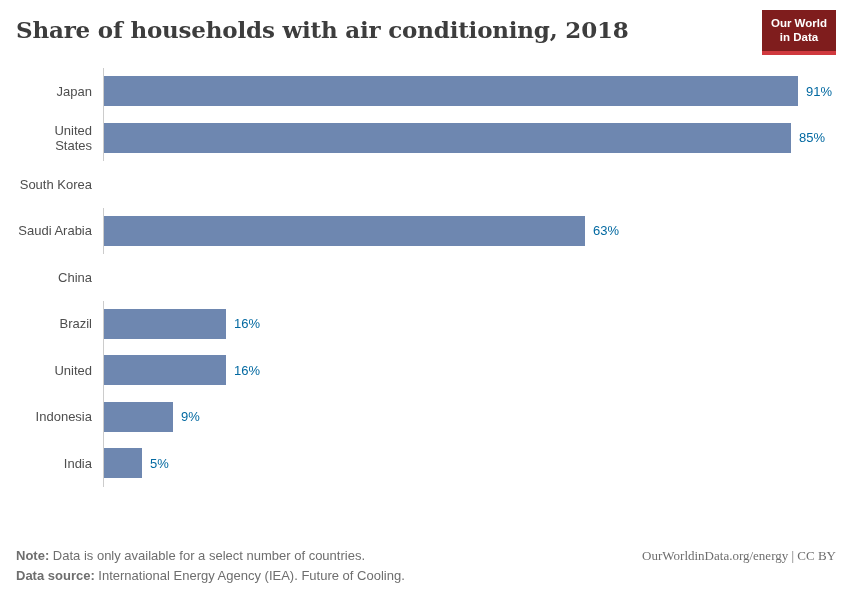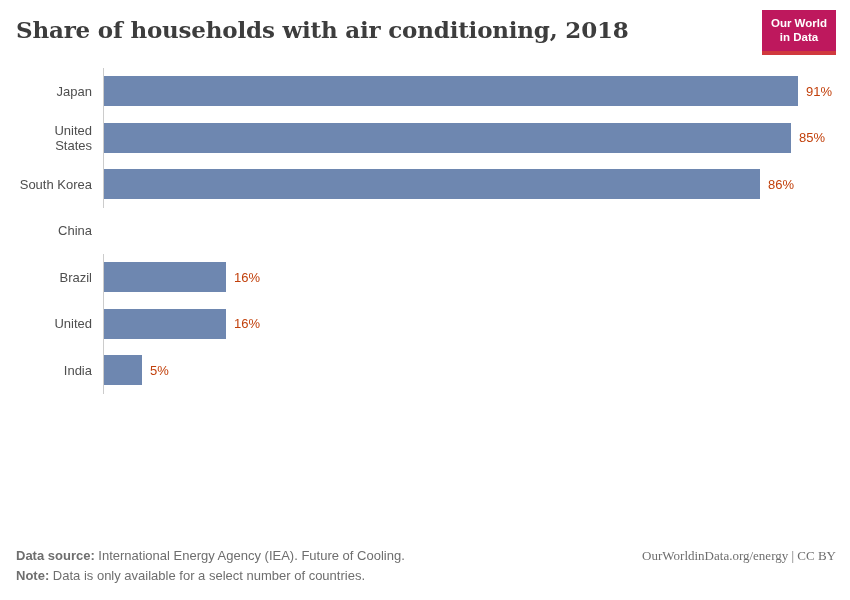--- a/index.html
+++ b/index.html
@@ -16,21 +16,21 @@
   }
   .title {
     font-family: "DejaVu Serif", "Liberation Serif", serif;
     font-weight: 700;
     font-size: 23px;
     color: #3d3d3d;
     letter-spacing: -0.2px;
     padding-top: 6px;
   }
   .owid-logo {
-    background: #be185d;
+    background: #7f1d1d;
     border-bottom: 4px solid #d0393e;
     color: #ffffff;
     font-weight: 700;
     font-size: 11.5px;
     line-height: 1.2;
     text-align: center;
     padding: 7px 9px 6px 9px;
     cursor: pointer;
     flex-shrink: 0;
   }
@@ -41,21 +41,21 @@
     width: 87px; flex-shrink: 0;
     text-align: right; padding-right: 11px;
     font-size: 13px; color: #4e4e4e;
   }
   .bar-track {
     flex: 1; height: 100%;
     display: flex; align-items: center;
     border-left: 1px solid #cccccc;
   }
   .bar { height: 30px; background: #6e87b0; }
-  .value-label { margin-left: 8px; font-size: 13px; color: #c2410c; }
+  .value-label { margin-left: 8px; font-size: 13px; color: #0369a1; }
   .footer {
     position: absolute; left: 16px; right: 14px; top: 546px;
     display: flex; justify-content: space-between; align-items: flex-start;
     font-size: 13px; color: #6e6e6e; line-height: 1.55;
   }
   .footer b { font-weight: 700; color: #6e6e6e; }
   .footer-right { white-space: nowrap; font-family: Liberation Serif, serif; }
 </style>
 </head>
 <body>
@@ -79,51 +79,61 @@
       </div>
       <div class="bar-row">
         <div class="cat-label">United States</div>
         <div class="bar-track">
           <div class="bar" style="width: 687px; background: rgb(110, 135, 176);"></div>
           <div class="value-label">85%</div>
         </div>
       </div>
       <div class="bar-row">
         <div class="cat-label">South Korea</div>
+      </div>
+      <div class="bar-row">
+        <div class="cat-label">Saudi Arabia</div>
         <div class="bar-track">
-          <div class="bar" style="width: 656px; background: rgb(110, 135, 176);"></div>
-          <div class="value-label">86%</div>
+          <div class="bar" style="width: 481px; background: rgb(110, 135, 176);"></div>
+          <div class="value-label">63%</div>
         </div>
       </div>
       <div class="bar-row">
         <div class="cat-label">China</div>
       </div>
       <div class="bar-row">
         <div class="cat-label">Brazil</div>
         <div class="bar-track">
           <div class="bar" style="width: 122px; background: rgb(110, 135, 176);"></div>
           <div class="value-label">16%</div>
         </div>
       </div>
       <div class="bar-row">
         <div class="cat-label">United</div>
         <div class="bar-track">
           <div class="bar" style="width: 122px; background: rgb(110, 135, 176);"></div>
           <div class="value-label">16%</div>
         </div>
       </div>
       <div class="bar-row">
+        <div class="cat-label">Indonesia</div>
+        <div class="bar-track">
+          <div class="bar" style="width: 69px; background: rgb(110, 135, 176);"></div>
+          <div class="value-label">9%</div>
+        </div>
+      </div>
+      <div class="bar-row">
         <div class="cat-label">India</div>
         <div class="bar-track">
           <div class="bar" style="width: 38px; background: rgb(110, 135, 176);"></div>
           <div class="value-label">5%</div>
         </div>
       </div>
     </div>
 </div>
 
 <div class="footer">
   <div>
+    <div><b>Note:</b><span> Data is only available for a select number of countries.</span></div>
     <div><b>Data source:</b><span> International Energy Agency (IEA). Future of Cooling.</span></div>
-    <div><b>Note:</b><span> Data is only available for a select number of countries.</span></div>
   </div>
   <div class="footer-right">OurWorldinData.org/energy | CC BY</div>
 </div>
 
 </body></html>

